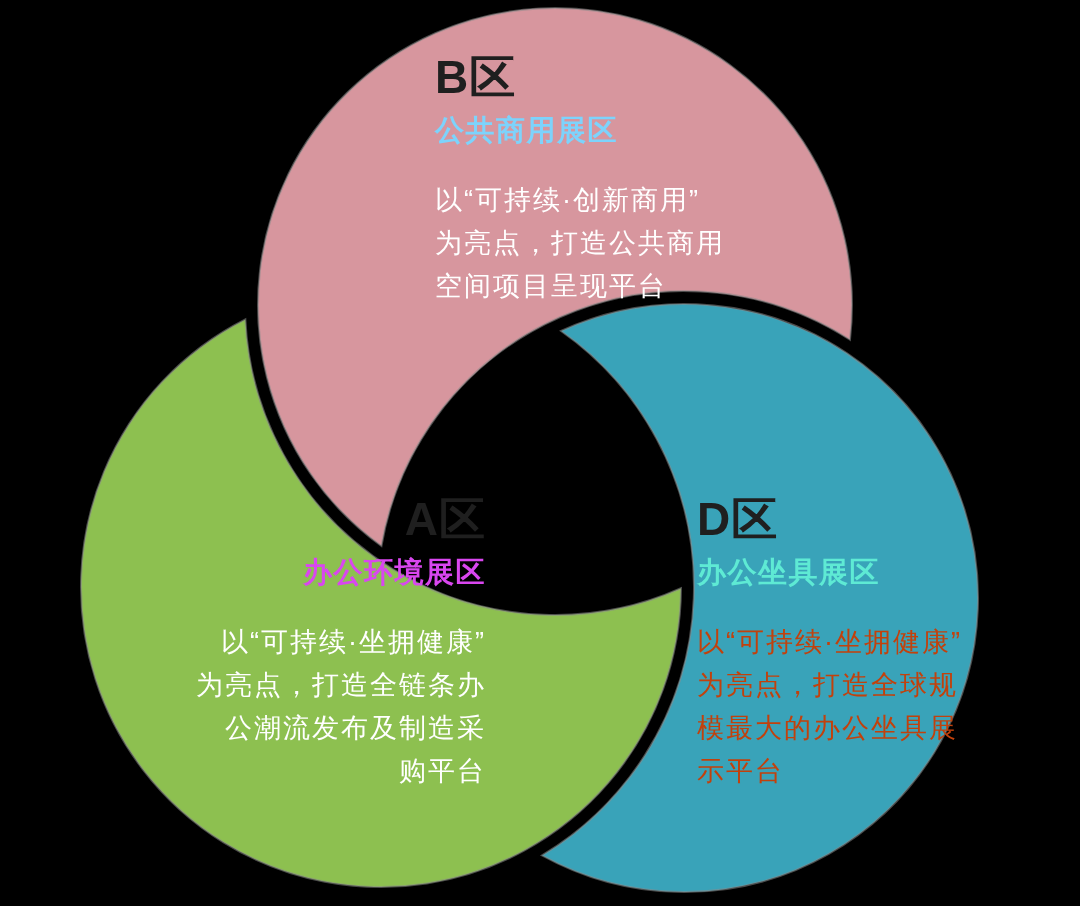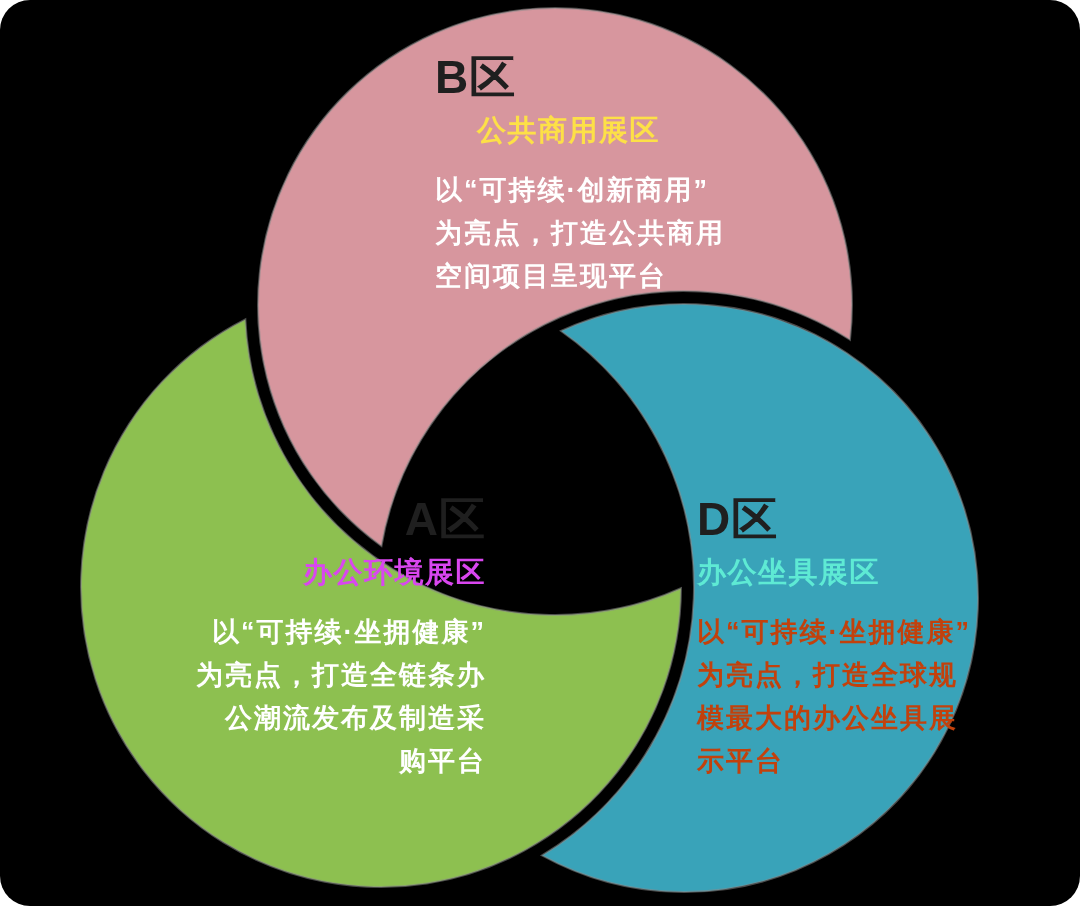--- a/index.html
+++ b/index.html
@@ -41,45 +41,45 @@
     letter-spacing: 1px;
   }
   .zone-name {
     margin: 9px 0 0 0;
     font-size: 29px;
     line-height: 1.2;
     font-weight: 700;
     letter-spacing: 1.5px;
   }
   .zone-desc {
-    margin: 22px 0 0 0;
+    margin: 32px 0 0 0;
     font-size: 27px;
     line-height: 43px;
-    font-weight: 700;
+    font-weight: 400;
     letter-spacing: 2px;
     white-space: pre-line;
   }
   .zone-b { left: 435px; top: 52px;  width: 315px; }
   .zone-a { left: 171px; top: 494px; width: 315px; text-align: right; }
   .zone-d { left: 697px; top: 494px; width: 292px; }
 </style>
 </head>
 <body>
 
-<div class="canvas" style="background: rgb(0, 0, 0); border-radius: 30px;">
+<div class="canvas" style="background: rgb(0, 0, 0);">
 
   <svg class="rings-svg" viewBox="0 0 1080 906">
     <path d="M 381.45 546.01 A 297 297 0 1 1 849.97 339.73 A 307 307 0 0 0 381.45 546.01 Z" fill="#d7969e" stroke="#8a8a8a"></path>
     <path d="M 245.34 319.42 A 300 300 0 1 0 681.00 588.24 A 310 310 0 0 1 245.34 319.42 Z" fill="#8dc050" stroke="#8a8a8a"></path>
     <path d="M 561.03 330.96 A 294 294 0 1 1 541.99 855.42 A 313 313 0 0 0 561.03 330.96 Z" fill="#39a3b9" stroke="#8a8a8a"></path>
   </svg>
 
   <div class="zone zone-b">
     <h2 class="zone-title" style="color: rgb(31, 31, 31);">B区</h2>
-    <h3 class="zone-name" style="color: #fde047; margin-left: 42px;">公共商用展区</h3>
+    <h3 class="zone-name" style="color: #7dd3fc;">公共商用展区</h3>
     <p class="zone-desc" style="color: rgb(255, 255, 255);">以“可持续·创新商用”
 为亮点，打造公共商用
 空间项目呈现平台</p>
   </div>
 
   <div class="zone zone-a">
     <h2 class="zone-title" style="color: rgb(31, 31, 31);">A区</h2>
     <h3 class="zone-name" style="color: #d946ef;">办公环境展区</h3>
     <p class="zone-desc" style="color: rgb(255, 255, 255);">以“可持续·坐拥健康”
 为亮点，打造全链条办

